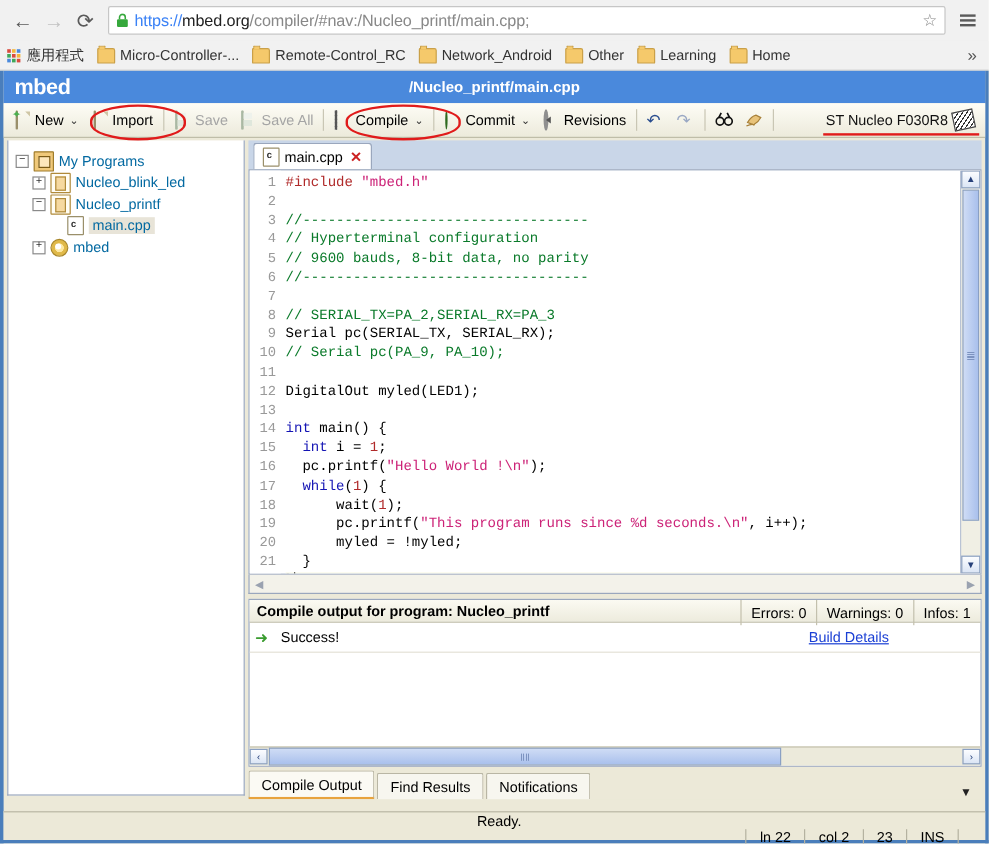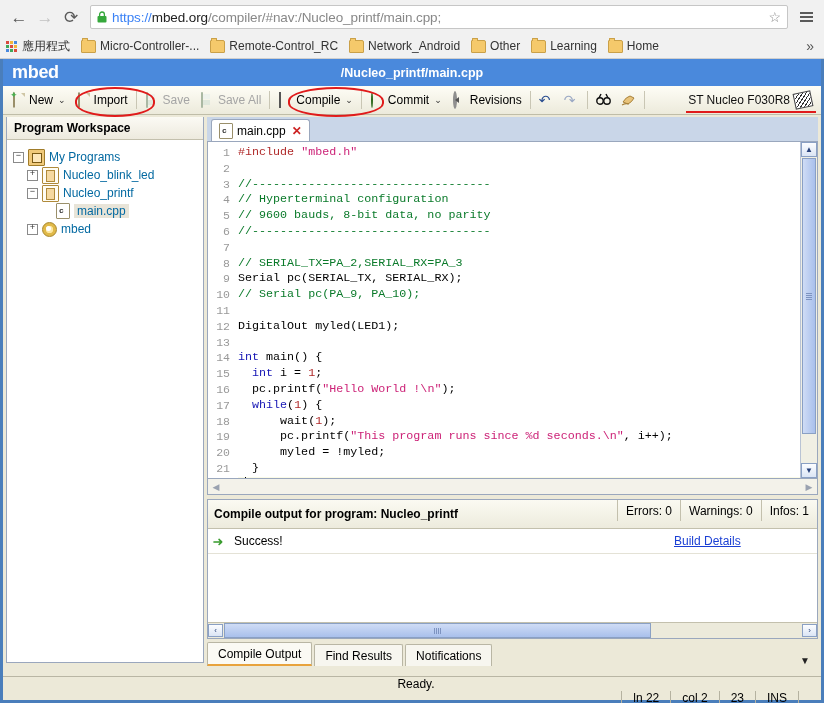--- a/index.html
+++ b/index.html
@@ -137,21 +137,21 @@
     background:repeating-linear-gradient(#7d93c0 0 1px,transparent 1px 2px);}
   .vtrack{height:28px;}
   
   #hsb{height:16px;background:#f3f2ea;border:1px solid #9aa7bd;border-top:none;display:flex;align-items:center;
     box-sizing:border-box;}
   .hbtn{width:16px;height:14px;display:flex;align-items:center;justify-content:center;font-size:9px;color:#9aa2b0;}
 
   
   #output{flex:1;margin-top:4px;border:1px solid #9aa7bd;background:#fff;box-sizing:border-box;
     display:flex;flex-direction:column;}
-  #out-head{height:29px;background:linear-gradient(#fbfaf2,#edebdd);border-bottom:1px solid #c3c0ad;
+  #out-head{height:19px;background:linear-gradient(#fbfaf2,#edebdd);border-bottom:1px solid #c3c0ad;
     display:flex;align-items:center;box-sizing:border-box;}
   #out-title{font-weight:bold;font-size:12px;padding-left:6px;}
   .counter{margin-left:0;height:21px;display:flex;align-items:center;padding:0 8px;font-size:12px;
     border-left:1px solid #c3c0ad;box-sizing:border-box;}
   #counters{margin-left:auto;display:flex;height:100%;}
   #col-head{height:22px;background:linear-gradient(#fdfcf6,#efedde);border-bottom:1px solid #c3c0ad;
     display:flex;align-items:center;font-size:12px;box-sizing:border-box;overflow:hidden;}
   .ch{height:22px;display:flex;align-items:center;padding-left:6px;border-right:1px solid #c9c6b4;box-sizing:border-box;}
   .ch.first{width:20px;padding:0;}
   #row{height:24px;display:flex;align-items:center;font-size:12px;border-bottom:1px solid #e4e2d6;}
@@ -320,21 +320,20 @@
       <span id="board-underline"></span>
     </div>
 
     <span class="hl" style="left:72px;top:1px;width:76px;height:26px;"></span>
     <span class="hl" style="left:285px;top:1px;width:92px;height:26px;"></span>
   </div>
 
   <div id="work">
 
     <div id="sidebar">
-      <div id="ws-title">Program Workspace</div>
       <div id="tree">
 
         <div class="tr">
           <span class="exp">−</span>
           <span class="ti ti-prog"></span>
           <span class="tlabel">My Programs</span>
         </div>
 
         <div class="tr ind1">
           <span class="exp">+</span>

